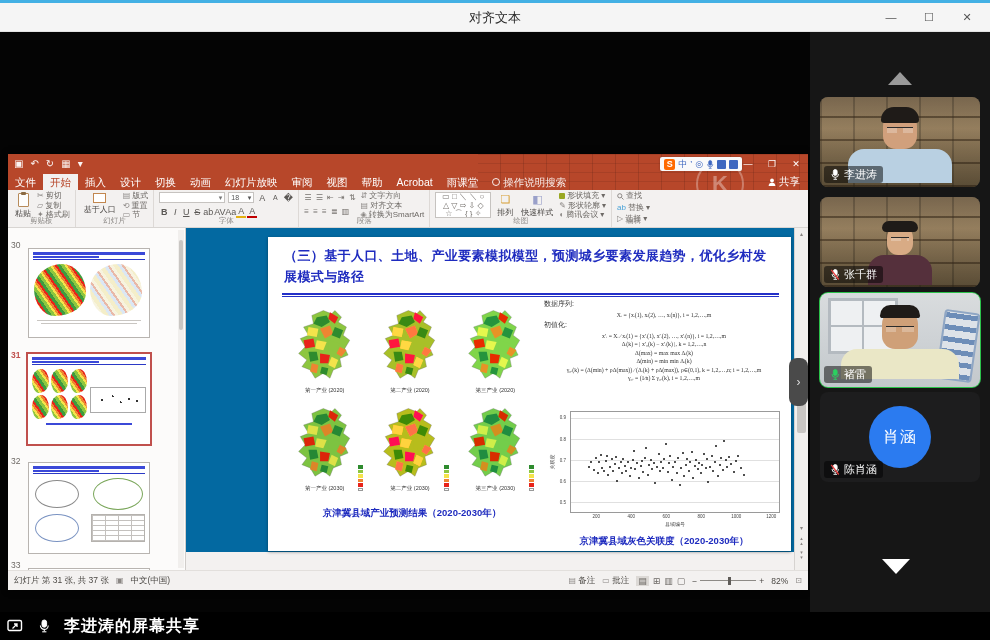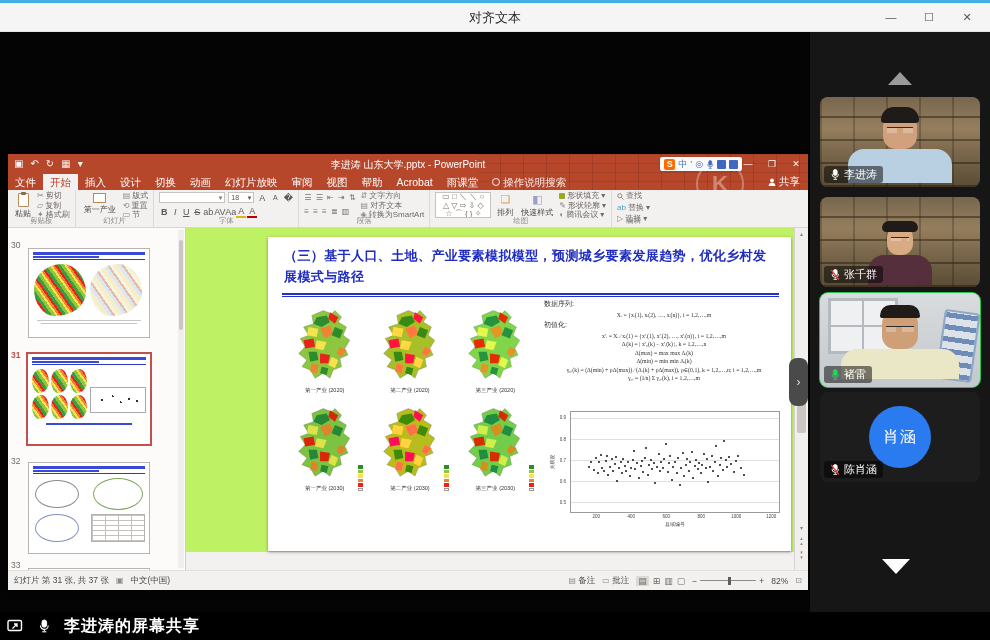--- a/index.html
+++ b/index.html
@@ -73,21 +73,21 @@
   .mtitle{height:2.5px;background:#3b49d8;margin:3px 4px 1px}
   .mtitle.short{width:55%;margin-top:0}
   .mrule{height:1px;background:#2b39c6;margin:1px 4px 2px}
   .blob{border-radius:54% 46% 60% 40%/48% 55% 45% 52%;
     background:repeating-linear-gradient(55deg,#3f9b3f 0 3px,#8dc63f 3px 6px,#f4e34b 6px 8px,#ef8532 8px 10px,#e8231a 10px 12px)}
   .blob.pale{background:repeating-linear-gradient(55deg,#f4eec9 0 4px,#dbe7f4 4px 7px,#e9b9a8 7px 9px,#f7f3df 9px 12px)}
   .mcap{height:1.5px;background:#3b49d8;margin:2px auto 0;width:70%}
   .ell{border:1px solid #8a8a8a;border-radius:50%}
   .ttbl{background:repeating-linear-gradient(0deg,#c4c1be 0 1px,transparent 1px 5px),repeating-linear-gradient(90deg,#c4c1be 0 1px,transparent 1px 13px);border:1px solid #b5b2ae}
 
-  .editor{position:absolute;left:178px;top:74px;width:608px;height:324px;background:#bef264}
+  .editor{position:absolute;left:178px;top:74px;width:608px;height:324px;background:#0369a1}
   .slide{position:absolute;left:82px;top:9px;width:523px;height:314px;background:#fff;box-shadow:0 1px 3px rgba(0,0,0,.4)}
   .notes{position:absolute;left:178px;top:398px;width:608px;height:18px;background:#f0efee;border-top:1px solid #d6d3d0;font-size:8.5px;color:#605c58;padding:3px 0 0 10px}
   .vscroll{position:absolute;left:786px;top:74px;width:14px;height:342px;background:#f1efed;border-left:1px solid #d6d3d0;font-size:6px;color:#8a8683;text-align:center}
   .vthumb{position:absolute;left:2px;top:150px;width:9px;height:55px;background:#c9c6c3;border-radius:2px}
   .collapse-chevron{position:absolute;left:788px;top:77px;width:8px;height:8px;color:#6e6a66;font-size:7px}
 
   .statusbar{position:absolute;left:0;top:416px;width:800px;height:20px;background:#f3f1f0;border-top:1px solid #e2dfdc;display:flex;align-items:center;justify-content:space-between;font-size:8.5px;color:#4b4844;padding:0 6px}
   .st-left,.st-right{display:flex;align-items:center;gap:7px}
   .viewics{display:flex;gap:4px;font-size:9px;color:#6e6a66}
   .zoomer{display:flex;align-items:center;gap:3px}
@@ -203,21 +203,20 @@
       <div class="chrome">
         <div class="k-circle">K</div>
         <div class="ppt-titlerow">
           <div class="qat">
             <span>▣</span>
             <span>↶</span>
             <span>↻</span>
             <span>▦</span>
             <span>▾</span>
           </div>
-          <div class="ppt-title">李进涛 山东大学.pptx - PowerPoint</div>
           <div class="ime">
             <span class="ime-s">S</span>
             <span>中</span>
             <span>’</span>
             <span>◎</span>
             <svg class="mic" width="8" height="11" viewBox="0 0 12 14">
                 <use href="#mic-shape" fill="#3f68c0" stroke="#3f68c0"></use>
               </svg>
             <span class="ime-sq"></span>
             <span class="ime-sq"></span>
@@ -273,21 +272,21 @@
             <div class="smbtn">
                 <span class="gicon">✦</span>
                 <span>格式刷</span>
               </div>
           </div>
           <div class="grp-label">剪贴板</div>
         </div>
         <div class="grp">
           <div class="bigbtn">
               <span class="slide-ic"></span>
-              <span style="width:34px;text-align:center">第一产业</span>
+              <span style="width:34px;text-align:center">基于人口</span>
             </div>
           <div class="smcol">
             <div class="smbtn">
                 <span class="gicon">▤</span>
                 <span>版式</span>
               </div>
             <div class="smbtn">
                 <span class="gicon">⟲</span>
                 <span>重置</span>
               </div>
@@ -501,20 +500,21 @@
                   <i style="background:#2e8b2e"></i>
                   <i style="background:#8dc63f"></i>
                   <i style="background:#f4e34b"></i>
                   <i style="background:#ef8532"></i>
                   <i style="background:#e8231a"></i>
                   <i style="background:#fff;border:.5px solid #999"></i>
                 </div>
               <div class="cap">第三产业 (2030)</div>
               </div>
           </div>
+          <div class="maps-caption">京津冀县域产业预测结果（2020-2030年）</div>
 
           <div class="formulas">
             <div class="f-h">数据序列:</div>
             <div class="f-line">Xᵢ = {xᵢ(1), xᵢ(2), …, xᵢ(n)}, i = 1,2,…,m</div>
             <div class="f-h">初值化:</div>
             <div class="f-line">x′ᵢ = Xᵢ ∕ xᵢ(1) = {x′ᵢ(1), x′ᵢ(2), …, x′ᵢ(n)}, i = 1,2,…,m</div>
             <div class="f-line">Δᵢ(k) = | x′₀(k) − x′ᵢ(k) |, k = 1,2,…,n</div>
             <div class="f-line">Δ(max) = max max Δᵢ(k)</div>
             <div class="f-line">Δ(min) = min min Δᵢ(k)</div>
             <div class="f-line">γ₀ᵢ(k) = (Δ(min) + ρΔ(max)) ∕ (Δᵢ(k) + ρΔ(max)), ρ∈(0,1), k = 1,2,…,n; i = 1,2,…,m</div>
@@ -637,20 +637,21 @@
             <div class="xticks">
                 <div class="xtick" style="left: 12.5%;">200</div>
                 <div class="xtick" style="left: 29.1667%;">400</div>
                 <div class="xtick" style="left: 45.8333%;">600</div>
                 <div class="xtick" style="left: 62.5%;">800</div>
                 <div class="xtick" style="left: 79.1667%;">1000</div>
                 <div class="xtick" style="left: 95.8333%;">1200</div>
               </div>
             <div class="xlabel">县域编号</div>
           </div>
+          <div class="chart-caption">京津冀县域灰色关联度（2020-2030年）</div>
         </div>
       </div>
 
       <div class="collapse-chevron">⌃</div>
 
 
       <div class="vscroll">
         <div style="padding-top:2px">▴</div>
         <div class="vthumb"></div>
         <div style="position:absolute;left:0;right:0;top:296px">▾</div>

